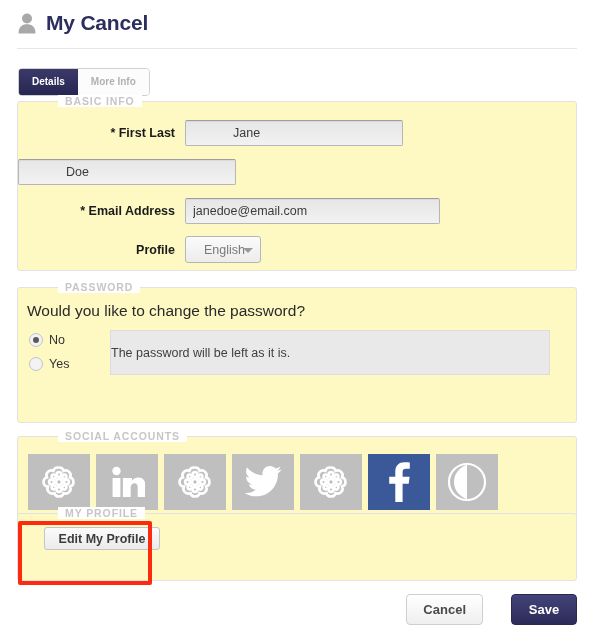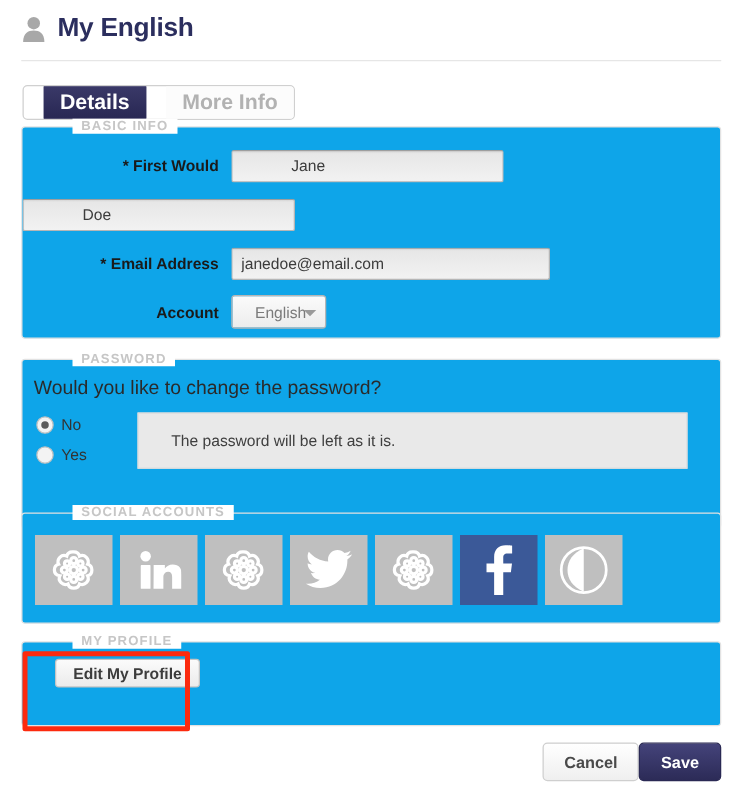--- a/index.html
+++ b/index.html
@@ -27,45 +27,45 @@
     width: 560px; height: 1px; background: #e6e6e6;
   }
 
   
   .tabs {
     position: absolute; left: 18px; top: 68px;
     display: flex; border: 1px solid #d0d0d0; border-radius: 4px;
     overflow: hidden; background: #fff;
   }
   .tab {
-    font-size: 17px; font-weight: bold;
+    font-size: 10px; font-weight: bold;
     padding: 5px 13px 6px 13px; line-height: 15px;
-    cursor: pointer; user-select: none; margin-left: 16px;
+    cursor: pointer; user-select: none;
   }
   .tab.active {
     background: #2e2d5c; color: #ffffff;
     background-image: linear-gradient(#3a3968, #282753);
   }
   .tab.inactive { color: #b2b2b2; background: #fcfcfc; }
 
   
   .panel {
     position: absolute; left: 17px; width: 560px;
-    border: 1px solid #e2e2e2; border-radius: 3px; background: #0ea5e9;
+    border: 1px solid #e2e2e2; border-radius: 3px; background: #fef9c3;
   }
   .legend {
     position: absolute; top: -7px; left: 40px;
     background: #ffffff; padding: 0 7px;
     font-size: 10.5px; font-weight: bold; letter-spacing: 0.9px;
     color: #c6c6c6;
   }
 
   #panel-basic    { top: 101px; height: 170px; }
   #panel-password { top: 287px; height: 136px; }
-  #panel-social   { top: 410px; height: 89px; padding-left: 28px; }
+  #panel-social   { top: 436px; height: 89px; padding-left: 28px; }
   #panel-profile  { top: 513px; height: 68px; }
 
   
   .form-row {
     position: absolute; left: 0; display: flex; align-items: center;
   }
   .field-label {
     width: 167px; text-align: right; padding-right: 10px;
     font-size: 12.5px; font-weight: bold; color: #1a1a1a;
   }
@@ -116,21 +116,21 @@
     background: #5a5a5a;
   }
   .radio-label { font-size: 12.5px; color: #333; }
   .pwd-note {
     position: absolute; left: 92px; top: 42px;
     width: 440px; height: 45px;
     background: #e9e9e9; border: 1px solid #dcdcdc;
     display: flex; align-items: center;
   }
   .pwd-note span {
-    font-size: 12.5px; color: #3f3f3f; padding-left: 26px;
+    font-size: 12.5px; color: #3f3f3f; 
   }
 
   
   .social-row {
     position: absolute; left: 10px; top: 17px;
     display: flex; gap: 6px;
   }
   .social-tile {
     width: 62px; height: 56px; background: #bfbfbf;
     display: flex; align-items: center; justify-content: center;
@@ -152,21 +152,21 @@
   .highlight-box {
     position: absolute; left: 18px; top: 521px;
     width: 134px; height: 64px;
     border: 4px solid #fc2a0e; border-radius: 2px;
     pointer-events: none;
   }
 
   
   .footer {
     position: absolute; right: 17px; top: 594px;
-    display: flex; gap: 0; align-items: center;
+    display: flex; gap: 28px; align-items: center;
   }
   .btn {
     height: 31px; min-width: 66px; padding: 0 16px;
     border-radius: 4px; font-size: 13px; font-weight: bold;
     font-family: "Liberation Sans", sans-serif; cursor: pointer;
   }
   .btn-cancel {
     border: 1px solid #cfcfcf; color: #4a4a4a;
     background-image: linear-gradient(#ffffff, #efefef);
   }
@@ -180,48 +180,48 @@
 
 <div class="page">
 
   <div class="header">
     <span class="user-icon">
       <svg width="20" height="22" viewBox="0 0 20 22">
         <circle cx="10" cy="6.5" r="5" fill="#a8a8a8"></circle>
         <path d="M1.5 21.5 C1.5 14.5 5.5 12.3 10 12.3 C14.5 12.3 18.5 14.5 18.5 21.5 Z" fill="#a8a8a8"></path>
       </svg>
     </span>
-    <span class="page-title">My English</span>
+    <span class="page-title">My Cancel</span>
   </div>
   <div class="header-divider"></div>
 
   <div class="tabs">
     <div class="tab active">Details</div>
     <div class="tab inactive">More Info</div>
   </div>
 
   <div class="panel" id="panel-basic">
     <div class="legend">BASIC INFO</div>
 
     <div class="form-row" style="top:18px;">
-      <div class="field-label">* First Would</div>
+      <div class="field-label">* First Last</div>
       <input class="txt w-name" type="text" value="Jane" style="">
     </div>
 
     <div class="form-row" style="top:57px;">
       <input class="txt w-name" type="text" value="Doe" style="">
     </div>
 
     <div class="form-row" style="top:96px;">
       <div class="field-label">* Email Address</div>
       <input class="txt w-email" type="text" value="janedoe@email.com" style="">
     </div>
 
     <div class="form-row" style="top:134px;">
-      <div class="field-label">Account</div>
+      <div class="field-label">Profile</div>
       <div class="sel-wrap">
         <span class="sel-text">English</span>
         <span class="caret"></span>
       </div>
     </div>
   </div>
 
   <div class="panel" id="panel-password">
     <div class="legend">PASSWORD</div>
     <div class="pwd-question">Would you like to change the password?</div>

